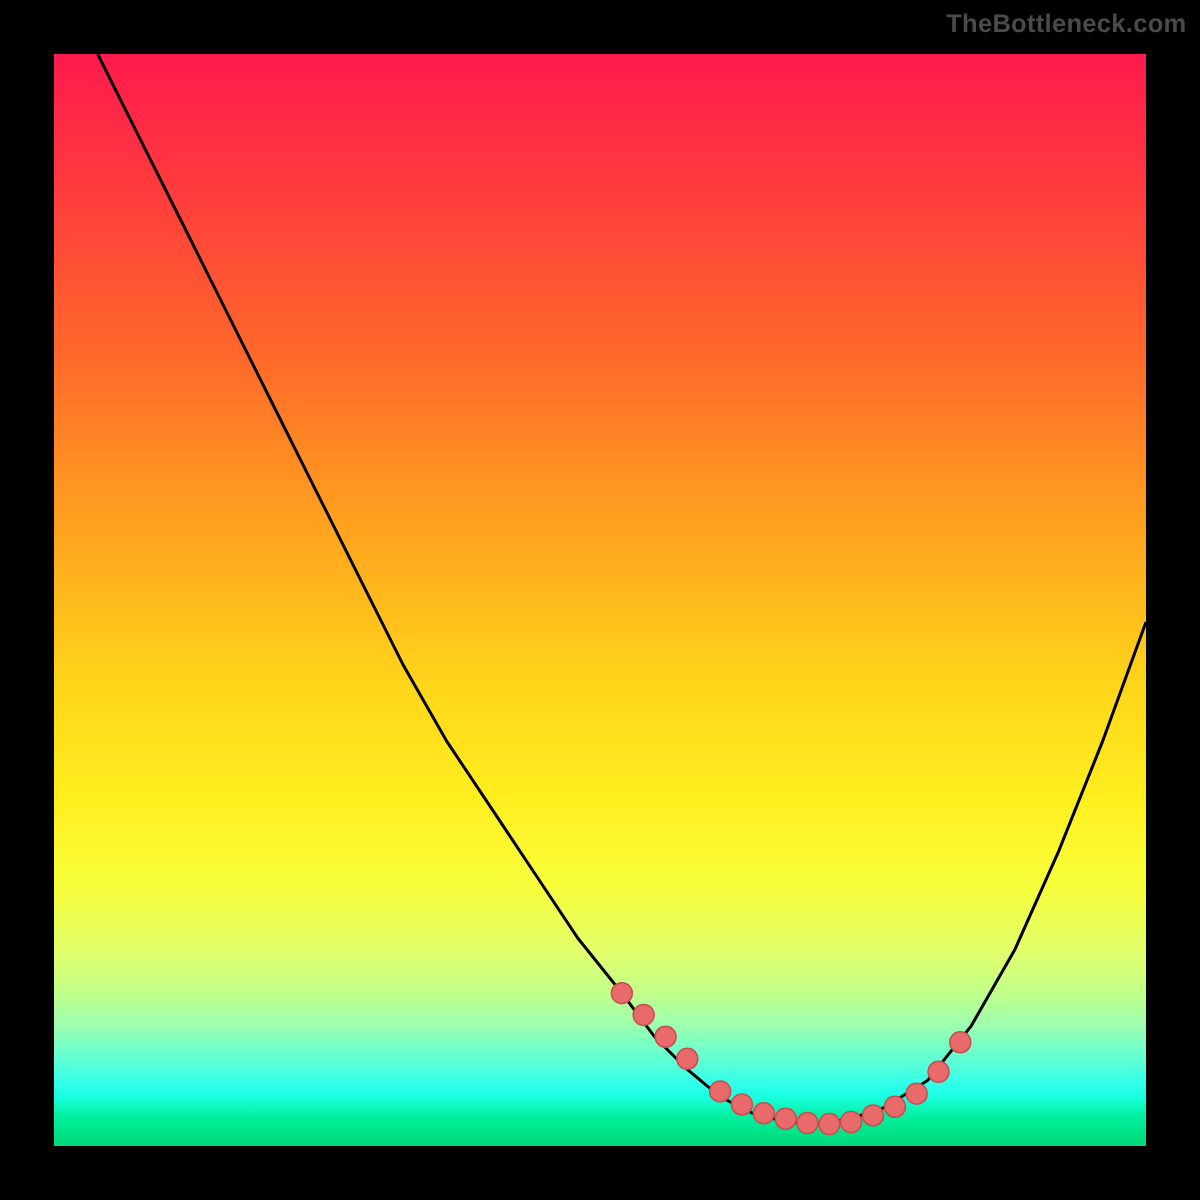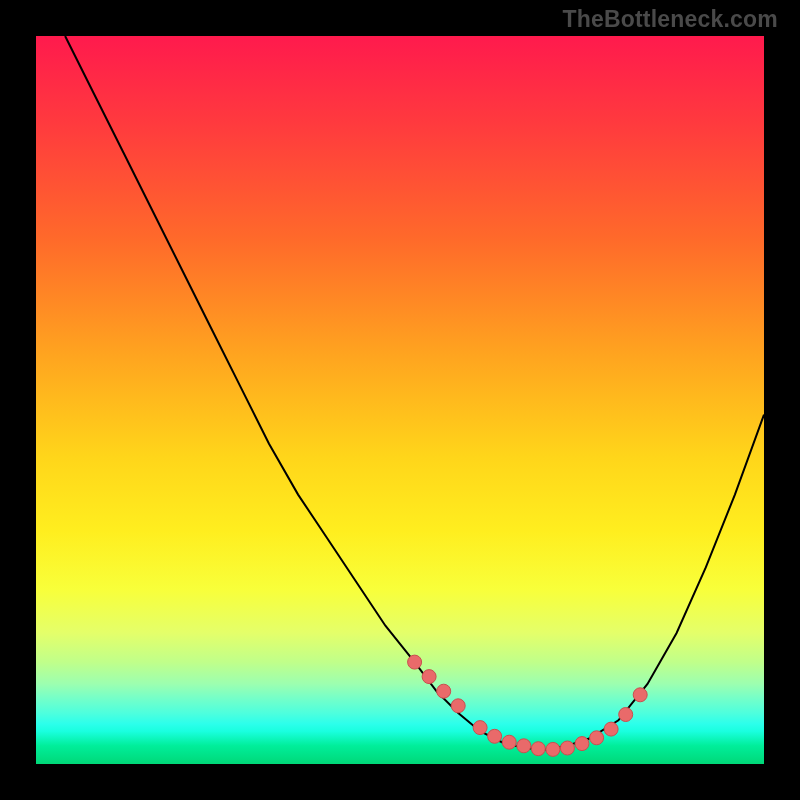--- a/index.html
+++ b/index.html
@@ -32,23 +32,23 @@
       #4effdd 93%,
       #2cffeb 94.5%,
       #1affdf 95.5%,
       #00ee9a 97.5%,
       #00d878 100%
     );
   }
   .watermark {
     position: absolute;
     top: 6px;
-    right: 22px;
+    right: 9px;
     color: #4a4a4a;
-    font-size: 23px;
+    font-size: 17px;
     font-weight: 600;
     letter-spacing: 0.2px;
     user-select: none;
   }
   svg.plot {
     position: absolute;
     left: 0;
     top: 0;
     width: 728px;
     height: 728px;

